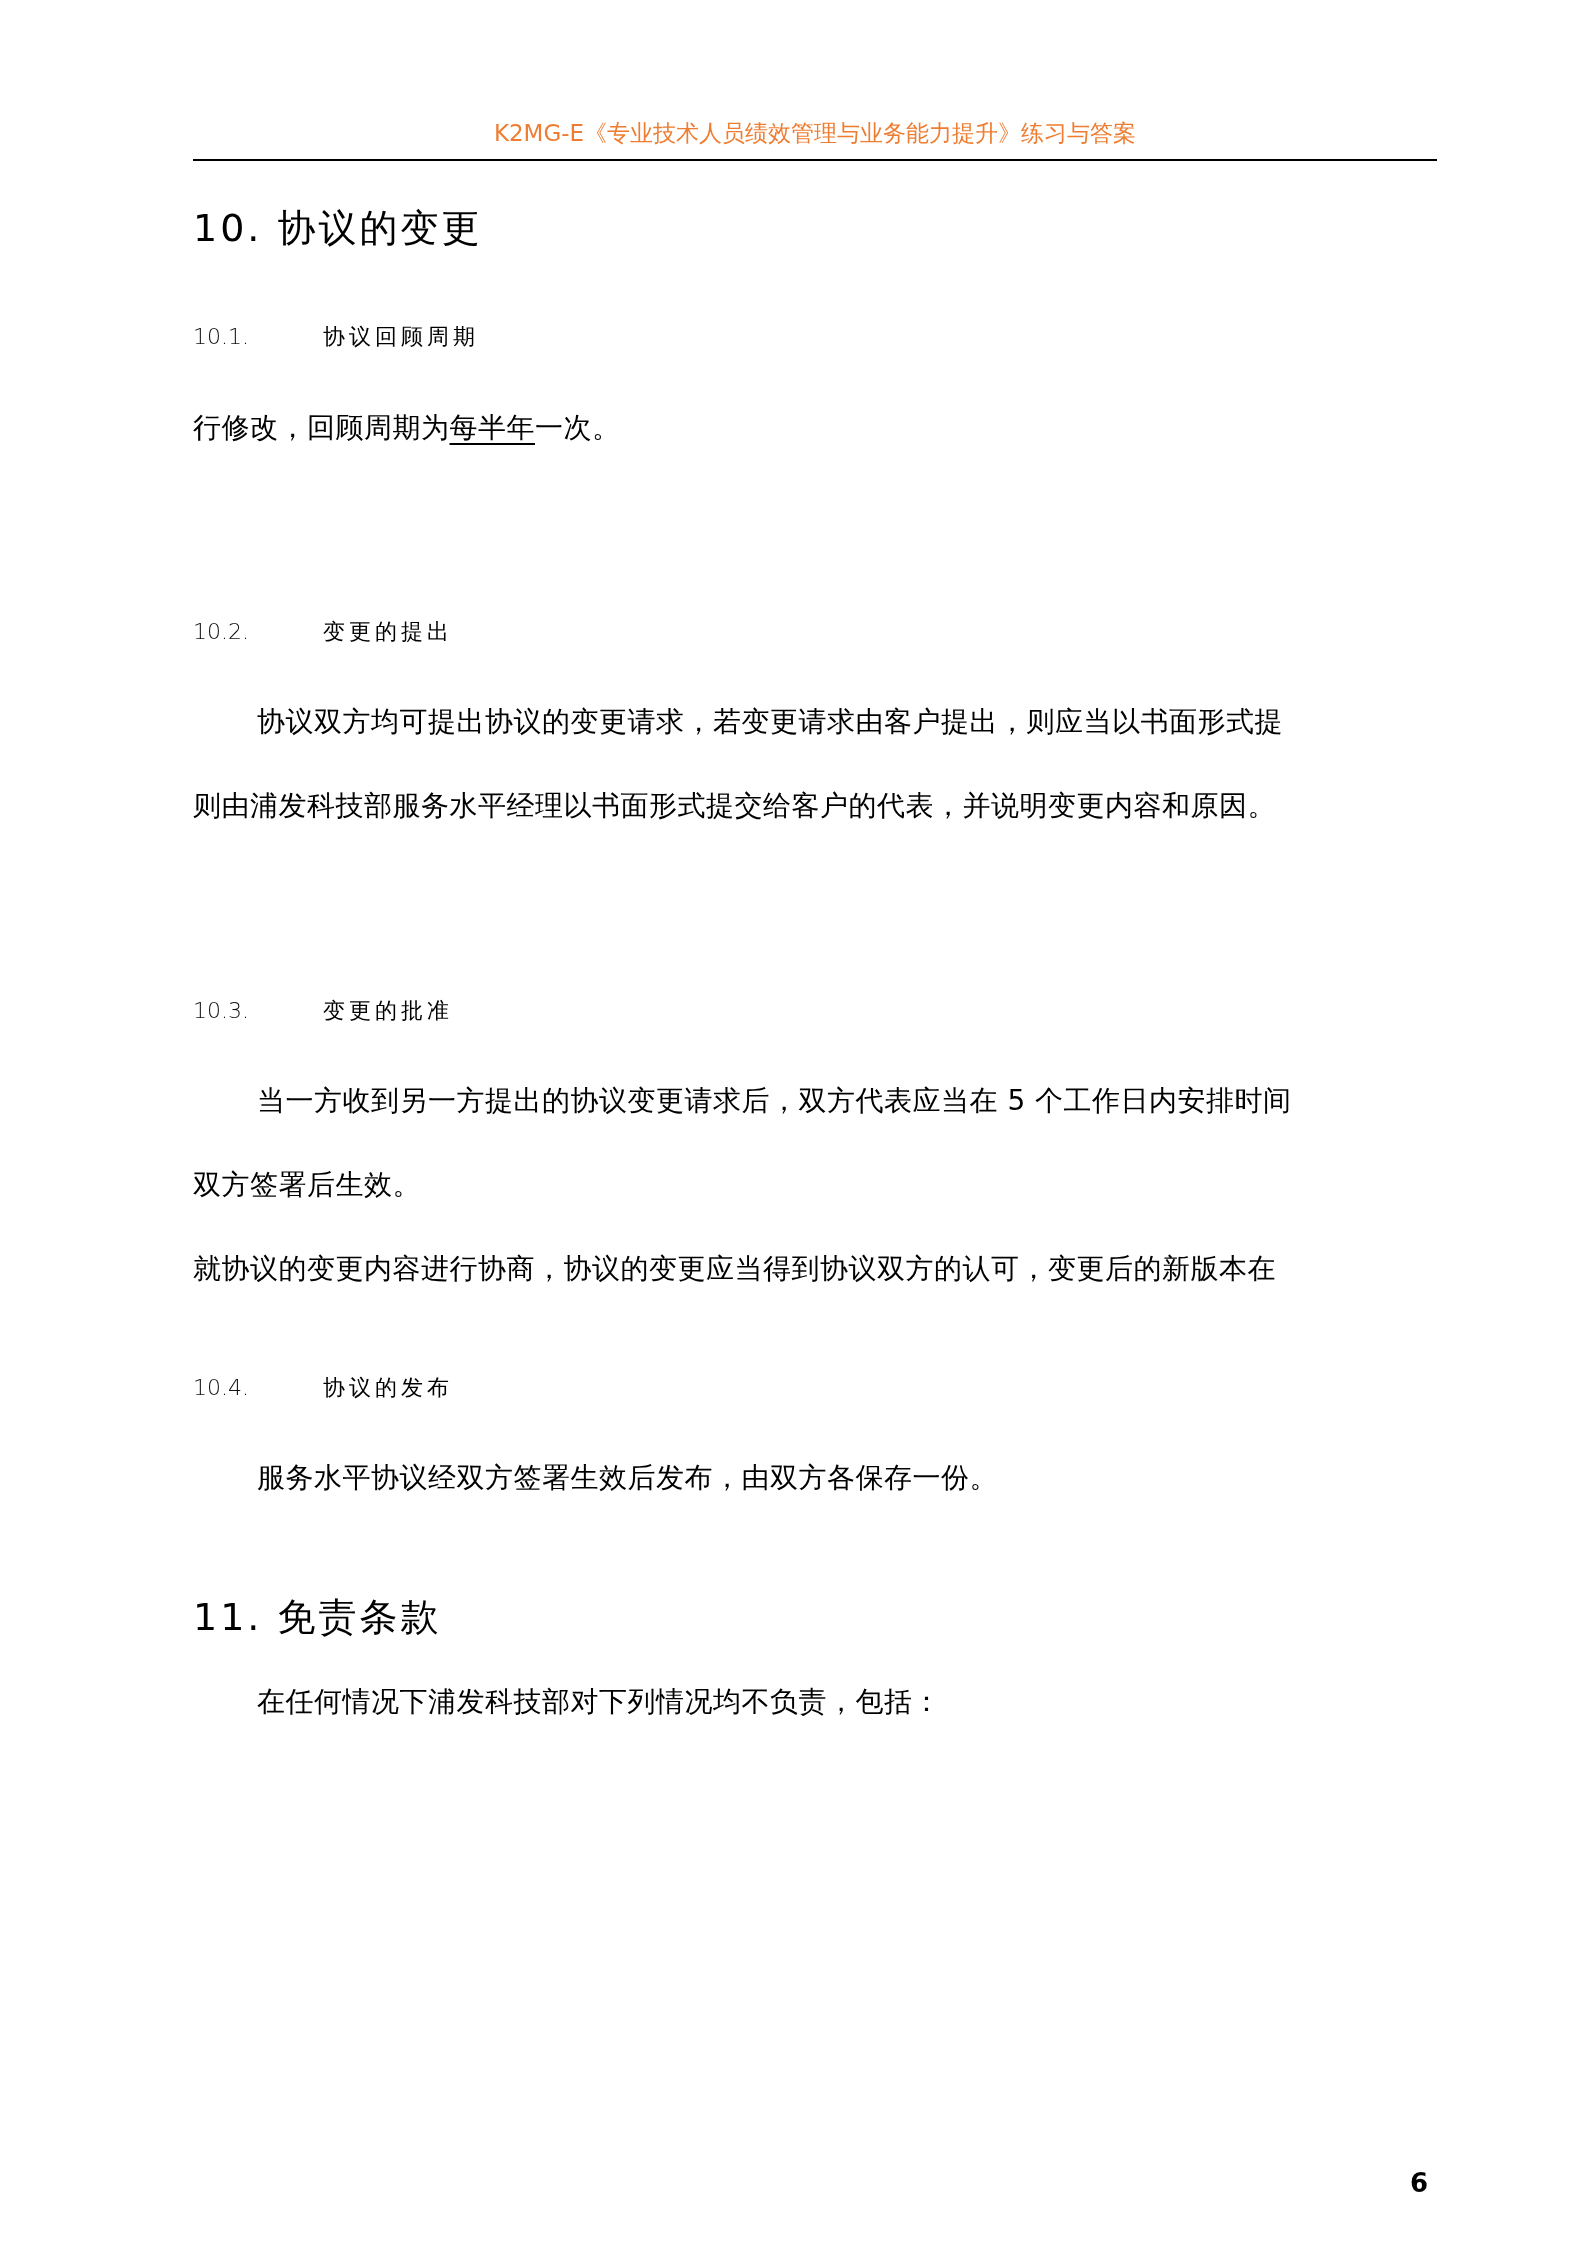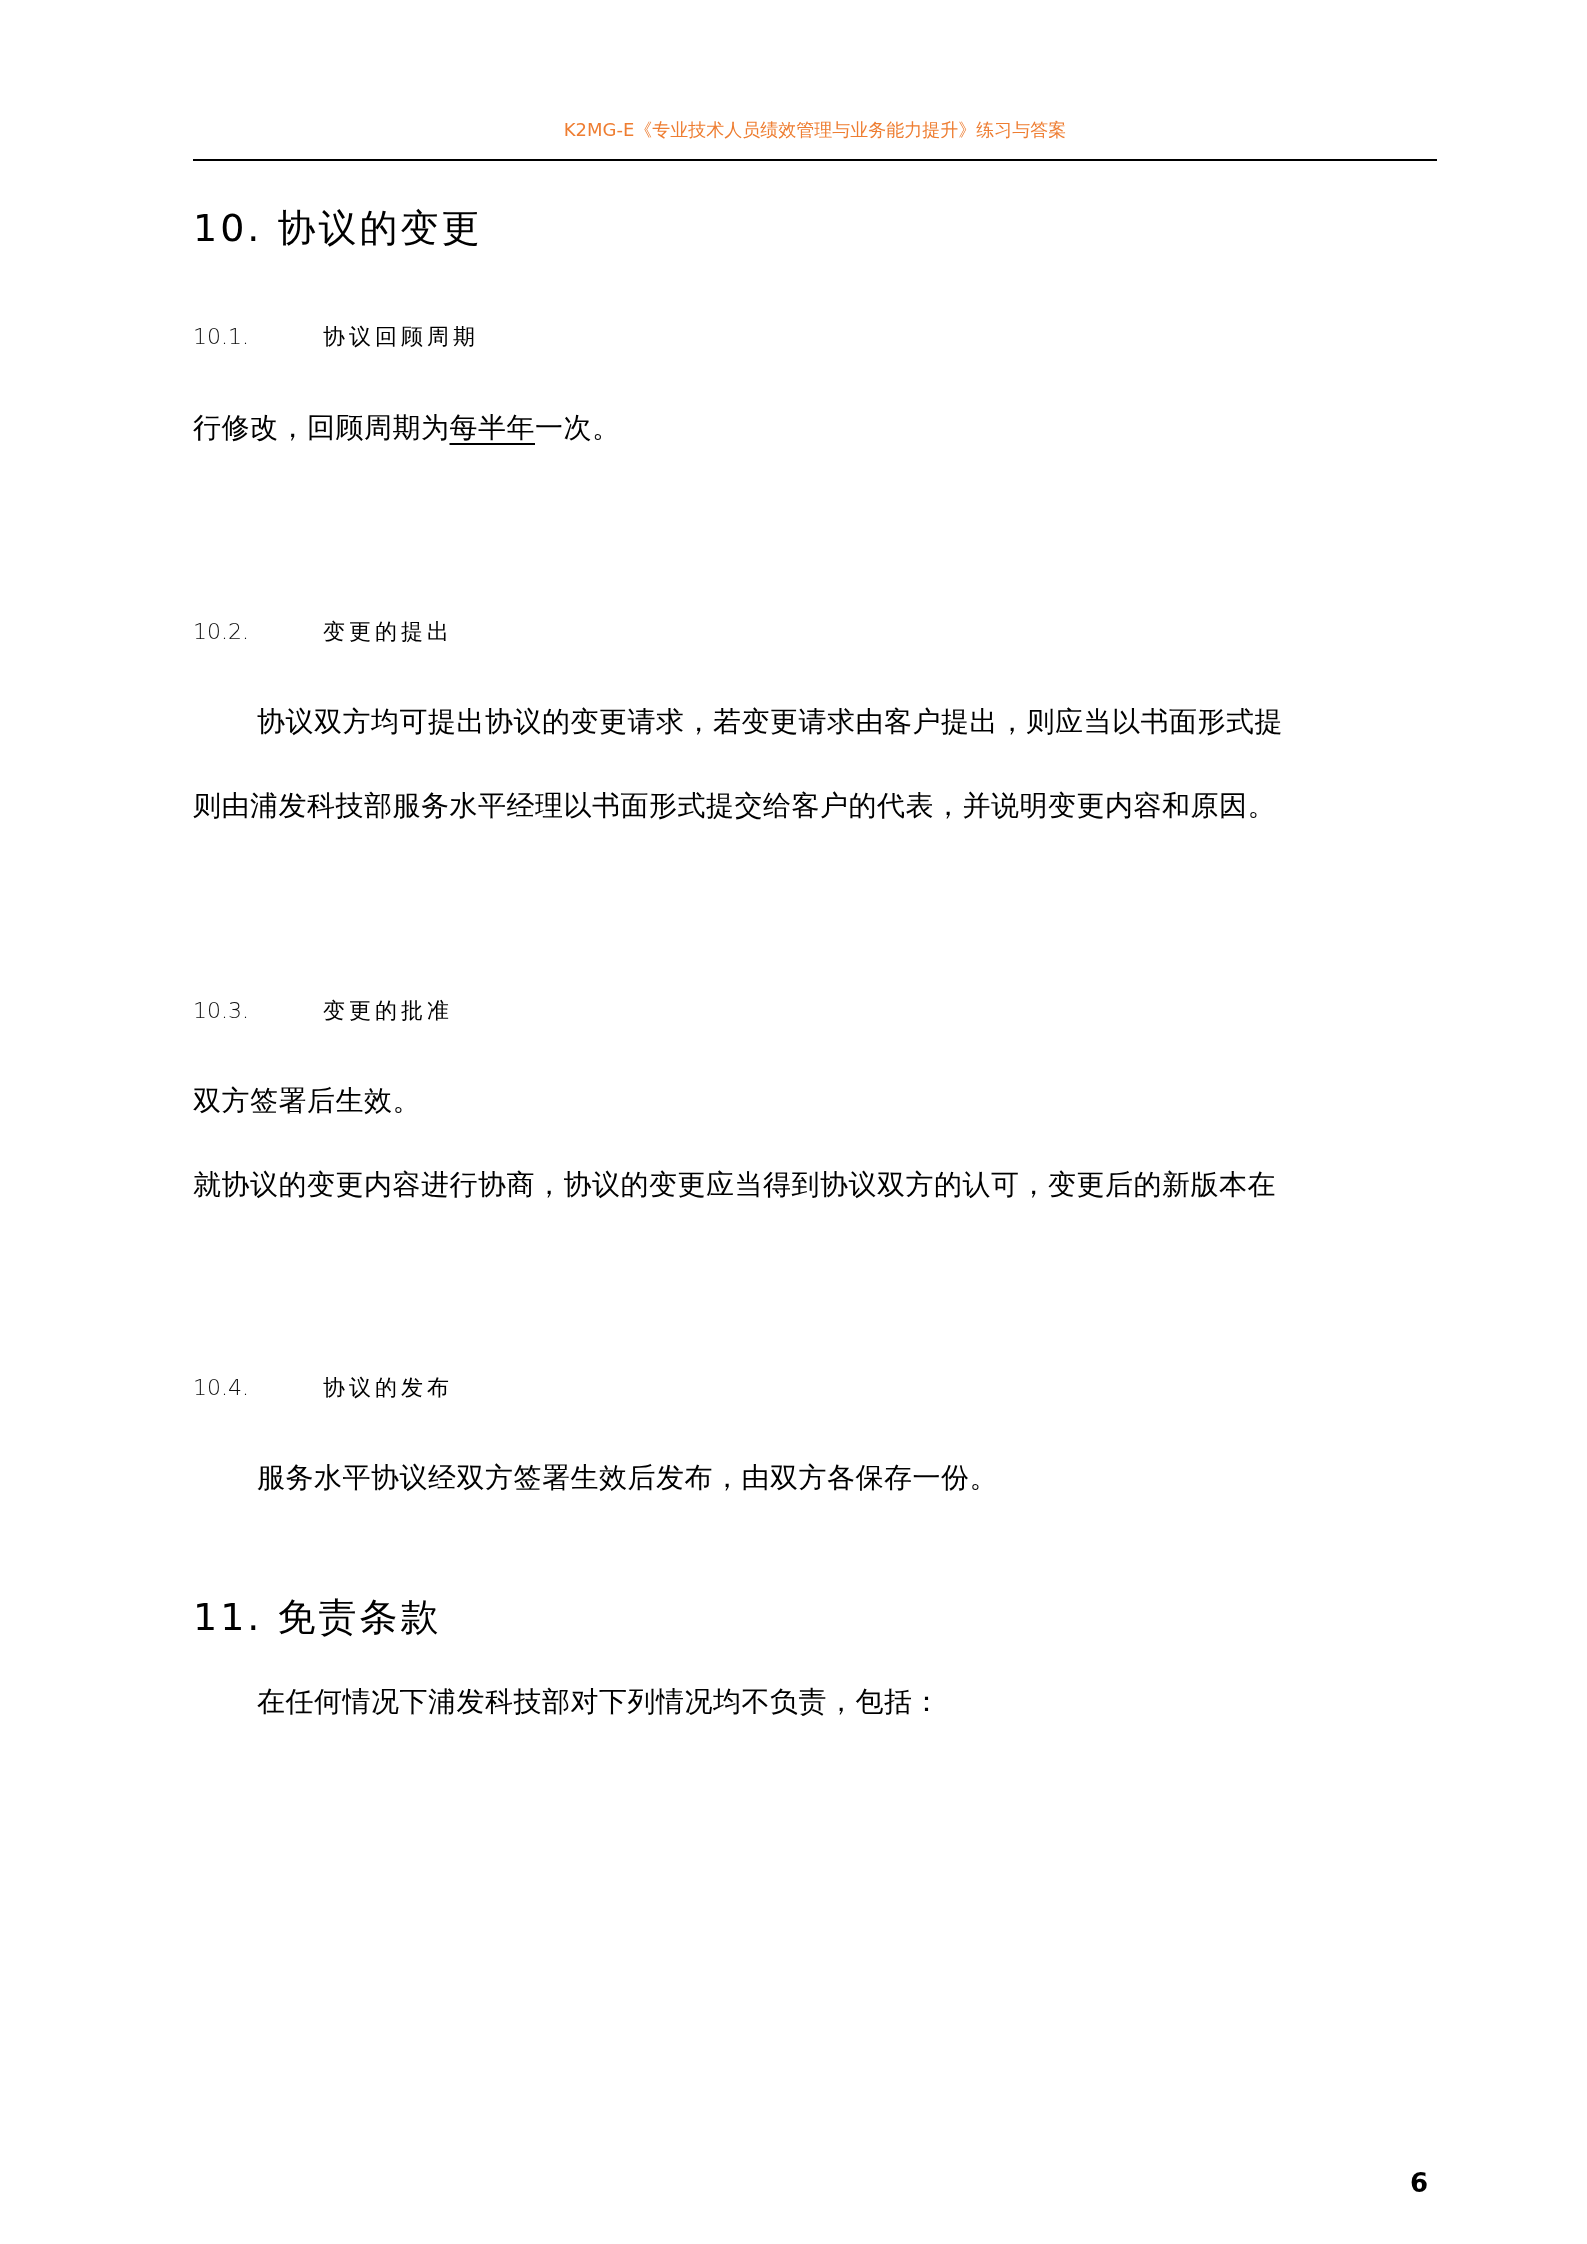--- a/index.html
+++ b/index.html
@@ -1,19 +1,19 @@
 <!DOCTYPE html>
 <html><head>
 <meta charset="utf-8">
 <style>
   html, body { margin: 0; padding: 0; background: #ffffff; }
   body { width: 1587px; height: 2244px; position: relative; overflow: hidden;
          font-family: "DejaVu Sans", "Liberation Sans", sans-serif; color: #000; }
   .header { position: absolute; left: 193px; width: 1244px; top: 118px; text-align: center;
-            font-size: 18px; color: #ee7d31; letter-spacing: 0px; }
+            font-size: 23px; color: #ee7d31; letter-spacing: 0px; }
   .header-rule { position: absolute; left: 193px; width: 1244px; top: 159px; height: 0;
                  border-top: 2px solid #000; }
   .h1 { position: absolute; left: 193px; font-size: 38px; letter-spacing: 3px; white-space: nowrap; }
   .h2 { position: absolute; left: 193px; font-size: 22px; white-space: nowrap; }
   .h2 .num { display: inline-block; width: 130px; font-weight: 300; color: #111; }
   .h2 .title { letter-spacing: 4px; }
   .p { position: absolute; left: 193px; width: 1230px; font-size: 28px; line-height: 84px;
        white-space: nowrap; letter-spacing: 0.5px; }
   .p .line { display: block; height: 84px; }
   .indent { padding-left: 64px; }
@@ -40,20 +40,21 @@
 </div>
 <div class="p" style="top:680px;">
   <span class="line indent">协议双方均可提出协议的变更请求，若变更请求由客户提出，则应当以书面形式提</span>
   <span class="line">则由浦发科技部服务水平经理以书面形式提交给客户的代表，并说明变更内容和原因。</span>
 </div>
 
 <div class="h2" style="top:996px;">
   <span class="num">10.3.</span><span class="title">变更的批准</span>
 </div>
 <div class="p" style="top:1059px;">
+  <span class="line indent">当一方收到另一方提出的协议变更请求后，双方代表应当在 5 个工作日内安排时间</span>
   <span class="line">双方签署后生效。</span>
   <span class="line">就协议的变更内容进行协商，协议的变更应当得到协议双方的认可，变更后的新版本在</span>
 </div>
 
 <div class="h2" style="top:1373px;">
   <span class="num">10.4.</span><span class="title">协议的发布</span>
 </div>
 <div class="p" style="top:1436px;">
   <span class="line indent">服务水平协议经双方签署生效后发布，由双方各保存一份。</span>
 </div>

